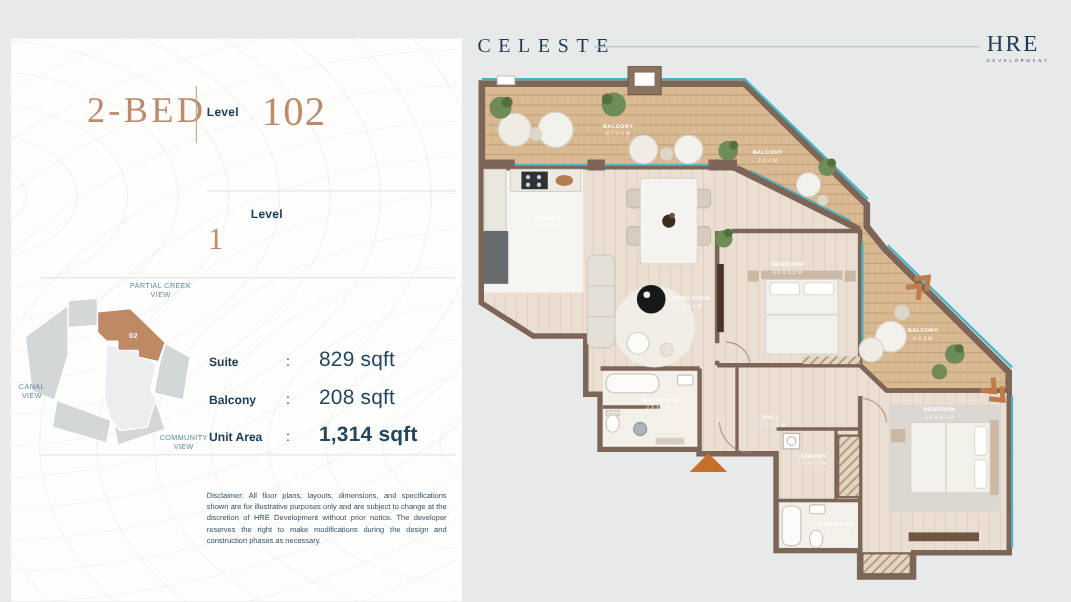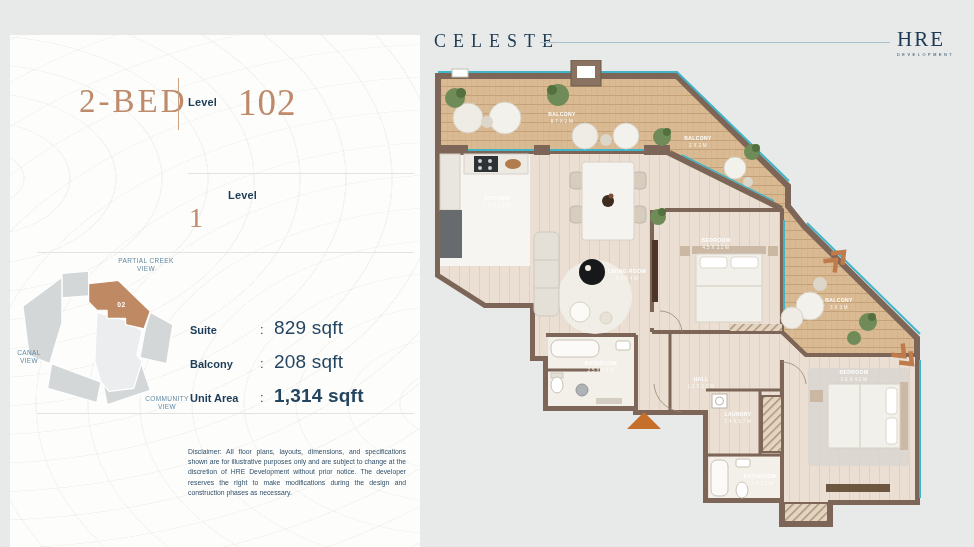--- a/index.html
+++ b/index.html
@@ -30,21 +30,21 @@
   .kp-label{position:absolute;font-size:6.5px;color:#6089a2;letter-spacing:.4px;line-height:1.3;
     text-align:center;text-transform:uppercase;}
   .kp-top{left:104px;top:2px;width:64px;}
   .kp-left{left:0px;top:94px;width:38px;}
   .kp-bottom{left:126px;top:140px;width:62px;}
   
   .specs{position:absolute;left:180px;top:282px;width:226px;}
   .spec-row{display:flex;align-items:baseline;height:24px;margin-bottom:10px;}
   .spec-label{width:70px;font-size:11px;font-weight:bold;color:#1c3c57;}
   .spec-colon{width:14px;font-size:13px;color:#2a4a64;}
-  .spec-value{font-size:19px;color:#24455f;letter-spacing:.2px;}
+  .spec-value{font-size:19px;color:#24455f;letter-spacing:.2px;margin-left:16px;}
   .spec-value.bold{font-weight:bold;}
   .disclaimer{position:absolute;left:178px;top:412px;width:218px;font-size:6.8px;line-height:1.5;
     color:#31506a;text-align:justify;}
   
   .brand{position:absolute;left:434px;top:31px;font-family:"Liberation Serif",serif;font-size:18px;
     color:#1d3a52;letter-spacing:7px;}
   .brand-line{position:absolute;left:540px;top:42px;width:350px;height:1px;background:#a9c1cc;}
   .devlogo{position:absolute;left:897px;top:27px;width:64px;text-align:left;color:#1d3a52;}
   .devlogo .hre{font-family:"Liberation Serif",serif;font-size:21px;letter-spacing:2px;}
   .devlogo .sub{font-size:3.8px;letter-spacing:2.6px;margin-top:1px;}

